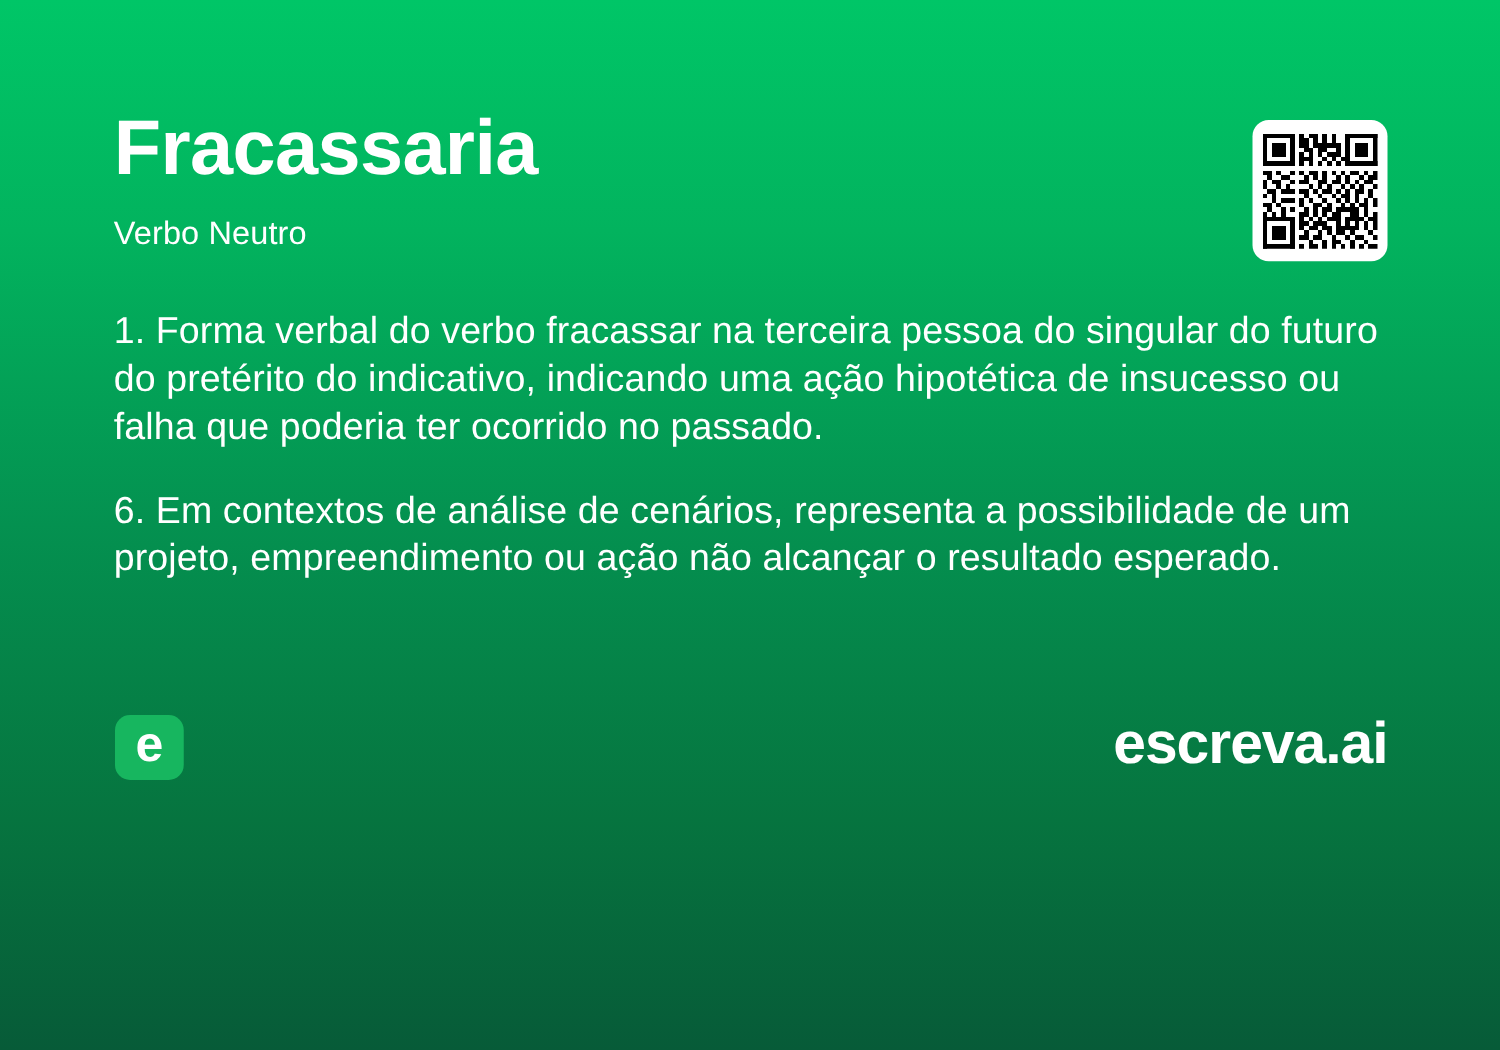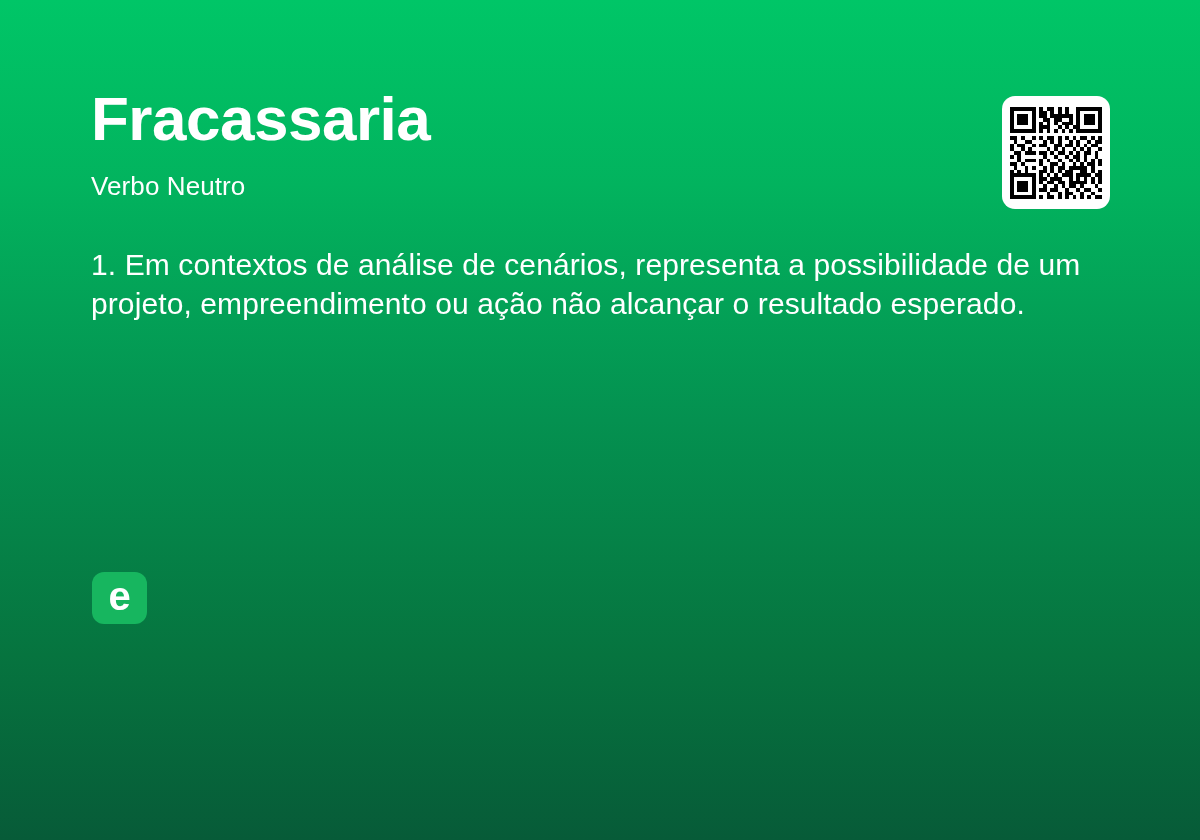--- a/index.html
+++ b/index.html
@@ -314,22 +314,24 @@
           <rect x="10" y="24" width="2" height="1"></rect>
         <rect x="15" y="24" width="1" height="1"></rect>
           <rect x="17" y="24" width="1" height="1"></rect>
         <rect x="21" y="24" width="1" height="1"></rect>
           <rect x="23" y="24" width="2" height="1"></rect>
       </g>
     </svg>
   </div>
 
   <div class="definitions">
-    <p class="definition">1. Em contextos de análise de cenários, representa a possibilidade de um projeto, empreendimento ou ação não alcançar o resultado esperado.</p>
+    <p class="definition">1. Forma verbal do verbo fracassar na terceira pessoa do singular do futuro do pretérito do indicativo, indicando uma ação hipotética de insucesso ou falha que poderia ter ocorrido no passado.</p>
+    <p class="definition">6. Em contextos de análise de cenários, representa a possibilidade de um projeto, empreendimento ou ação não alcançar o resultado esperado.</p>
   </div>
 
   <div class="footer">
     <div class="logo-mark">
       <span>e</span>
     </div>
+    <div class="brand">escreva.ai</div>
   </div>
 
 </div>
 
 </body></html>

